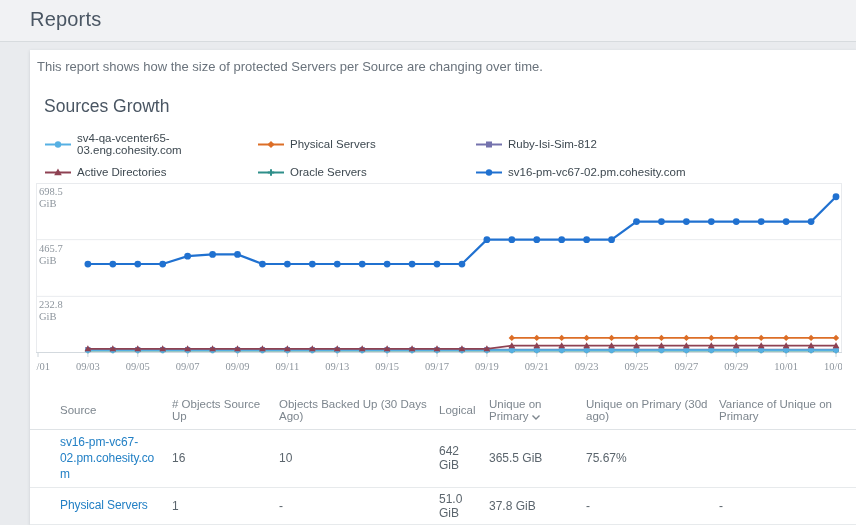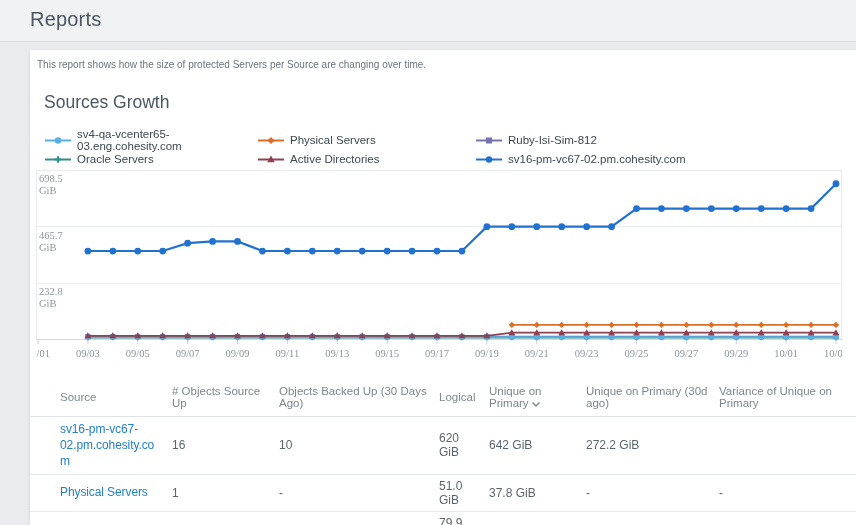--- a/index.html
+++ b/index.html
@@ -7,24 +7,24 @@
     font-family:"Liberation Sans", sans-serif; background:#e9ebee; }
 
   .topbar { position:absolute; left:0; top:0; width:856px; height:42px;
     background:#f1f2f4; border-bottom:1px solid #d7dbde; z-index:3; }
   .topbar .title { position:absolute; left:30px; top:8px; font-size:20px;
     font-weight:400; color:#4a5663; letter-spacing:.2px; }
 
   .card { position:absolute; left:30px; top:50px; right:0; bottom:0;
     background:#ffffff; box-shadow:0 1px 3px rgba(60,70,80,.18); overflow:hidden; }
 
-  .desc { margin:9px 0 0 7px; font-size:10px; color:#6a737c; }
+  .desc { margin:9px 0 0 7px; font-size:13px; color:#6a737c; }
   .section-title { margin:22px 0 0 14px; font-size:17.5px; font-weight:400; color:#4a5663; }
 
-  .legend { display:grid; grid-template-columns:213px 218px auto; row-gap:1px;
+  .legend { display:grid; grid-template-columns:213px 218px auto; row-gap:10px;
     margin:15px 0 4px 15px; }
   .legend-item { display:flex; align-items:center; gap:6px; font-size:11.5px;
     color:#3d4850; cursor:pointer; }
   .legend-item svg { flex:0 0 auto; }
 
   .chart-wrap { margin:5px 14px 0 6px;font-family:Liberation Serif, serif; }
   .chart-wrap svg { display:block; }
 
   .tbl { margin-top:15px; font-size:12px; color:#5b656d; }
   .tr { display:grid; grid-template-columns:112px 107px 160px 50px 97px 133px 1fr;
@@ -67,31 +67,31 @@
       </div>
       <div class="legend-item">
         <svg width="26" height="11">
           <line x1="0" y1="5.5" x2="26" y2="5.5" stroke="#7472ad" stroke-width="2"></line>
           <rect x="10" y="2.5" width="6" height="6" fill="#7472ad"></rect>
         </svg>
         <span>Ruby-Isi-Sim-812</span>
       </div>
       <div class="legend-item">
         <svg width="26" height="11">
+          <line x1="0" y1="5.5" x2="26" y2="5.5" stroke="#8e4152" stroke-width="2"></line>
+          <path d="M13 1.4999999999999998 L16.8 8.299999999999999 L9.200000000000001 8.299999999999999 Z" fill="#8e4152"></path>
+        </svg>
+        <span>Active Directories</span>
+      </div>
+      <div class="legend-item">
+        <svg width="26" height="11">
           <line x1="0" y1="5.5" x2="26" y2="5.5" stroke="#2f8f8a" stroke-width="2"></line>
           <path d="M9.8 4.5 h2.2 v-2.2 h2 v2.2 h2.2 v2 h-2.2 v2.2 h-2 v-2.2 h-2.2 z" fill="#2f8f8a"></path>
         </svg>
         <span>Oracle Servers</span>
-      </div>
-      <div class="legend-item">
-        <svg width="26" height="11">
-          <line x1="0" y1="5.5" x2="26" y2="5.5" stroke="#8e4152" stroke-width="2"></line>
-          <path d="M13 1.4999999999999998 L16.8 8.299999999999999 L9.200000000000001 8.299999999999999 Z" fill="#8e4152"></path>
-        </svg>
-        <span>Active Directories</span>
       </div>
       <div class="legend-item">
         <svg width="26" height="11">
           <line x1="0" y1="5.5" x2="26" y2="5.5" stroke="#2071d0" stroke-width="2"></line>
           <circle cx="13" cy="5.5" r="3.2" fill="#2071d0"></circle>
         </svg>
         <span>sv16-pm-vc67-02.pm.cohesity.com</span>
       </div>
     </div>
 
@@ -328,23 +328,23 @@
             <path d="M1.5 1.5 L5 5 L8.5 1.5" fill="none" stroke="#7d868e" stroke-width="1.4"></path>
           </svg></div>
         <div>Unique on Primary (30d ago)</div>
         <div>Variance of Unique on Primary</div>
       </div>
     <div id="tbody">
         <div class="tr row1">
           <div class="src"><a>sv16-pm-vc67-02.pm.cohesity.com</a></div>
           <div>16</div>
           <div>10</div>
-          <div>620 GiB</div>
           <div>642 GiB</div>
-          <div>272.2 GiB</div>
+          <div>365.5 GiB</div>
+          <div>75.67%</div>
         </div>
         <div class="tr row2">
           <div class="src"><a>Physical Servers</a></div>
           <div>1</div>
           <div>-</div>
           <div>51.0 GiB</div>
           <div>37.8 GiB</div>
           <div>-</div>
           <div>-</div>
         </div>

